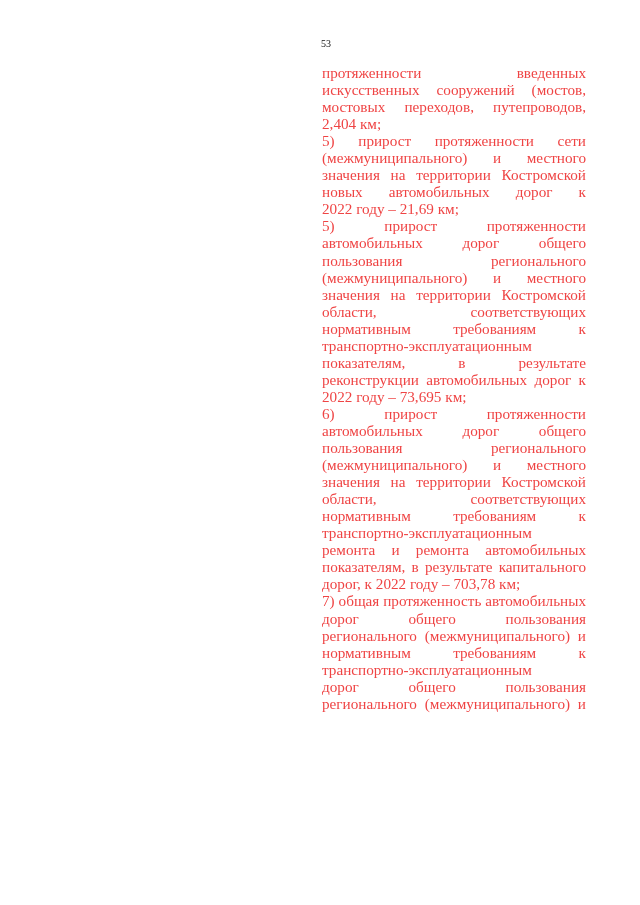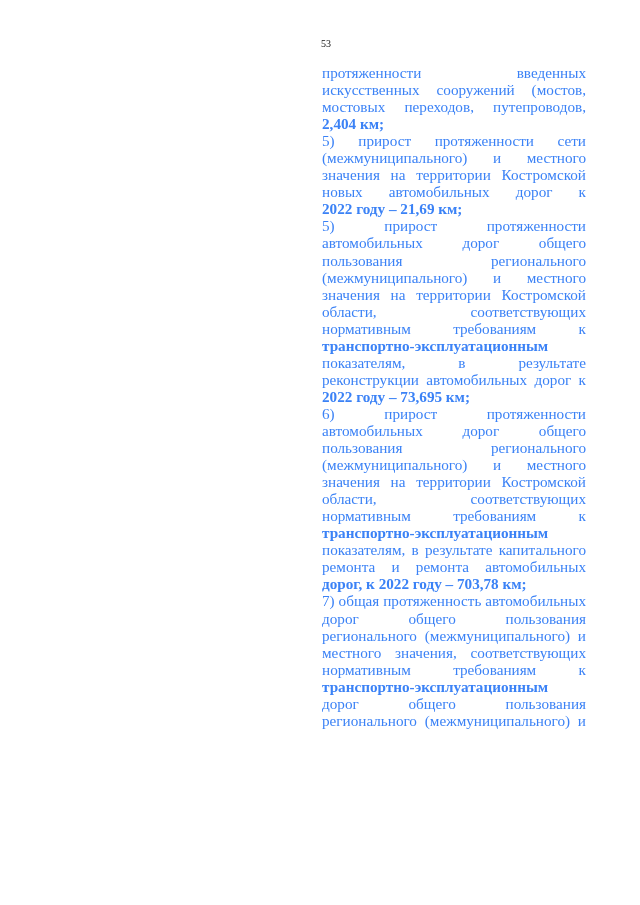--- a/index.html
+++ b/index.html
@@ -4,27 +4,27 @@
 <style>
   html, body { margin: 0; padding: 0; background: #ffffff; }
   body { width: 640px; height: 905px; position: relative; overflow: hidden; }
   .page-number {
     position: absolute; left: 321px; top: 38px;
     font-family: "Liberation Serif", serif; font-size: 10px; color: #111;
   }
   .content {
     position: absolute; left: 322px; top: 64px; width: 264px;
     font-family: "Liberation Serif", serif; font-size: 15.2px; line-height: 17.05px;
-    color: #3b82f6;
+    color: #ef4444;
   }
   .line {
     display: block; height: 17.05px; white-space: nowrap;
     text-align: justify; text-align-last: justify;
   }
-  .line.last { text-align: center; text-align-last: left; font-weight: bold; }
+  .line.last { text-align: center; text-align-last: left; }
 </style>
 </head>
 <body>
 
 <div class="page-number">53</div>
 
 <div class="content" id="content">
     <div>
       <span class="line">протяженности введенных</span>
       <span class="line">искусственных сооружений (мостов,</span>
@@ -53,29 +53,28 @@
     </div>
     <div>
       <span class="line">6) прирост протяженности</span>
       <span class="line">автомобильных дорог общего</span>
       <span class="line">пользования регионального</span>
       <span class="line">(межмуниципального) и местного</span>
       <span class="line">значения на территории Костромской</span>
       <span class="line">области, соответствующих</span>
       <span class="line">нормативным требованиям к</span>
       <span class="line last">транспортно-эксплуатационным</span>
+      <span class="line">ремонта и ремонта автомобильных</span>
       <span class="line">показателям, в результате капитального</span>
-      <span class="line">ремонта и ремонта автомобильных</span>
       <span class="line last">дорог, к 2022 году – 703,78 км;</span>
     </div>
     <div>
       <span class="line">7) общая протяженность автомобильных</span>
       <span class="line">дорог общего пользования</span>
       <span class="line">регионального (межмуниципального) и</span>
-      <span class="line">местного значения, соответствующих</span>
       <span class="line">нормативным требованиям к</span>
       <span class="line last">транспортно-эксплуатационным</span>
     </div>
     <div>
       <span class="line">дорог общего пользования</span>
       <span class="line">регионального (межмуниципального) и</span>
     </div>
   </div>
 
 </body></html>

